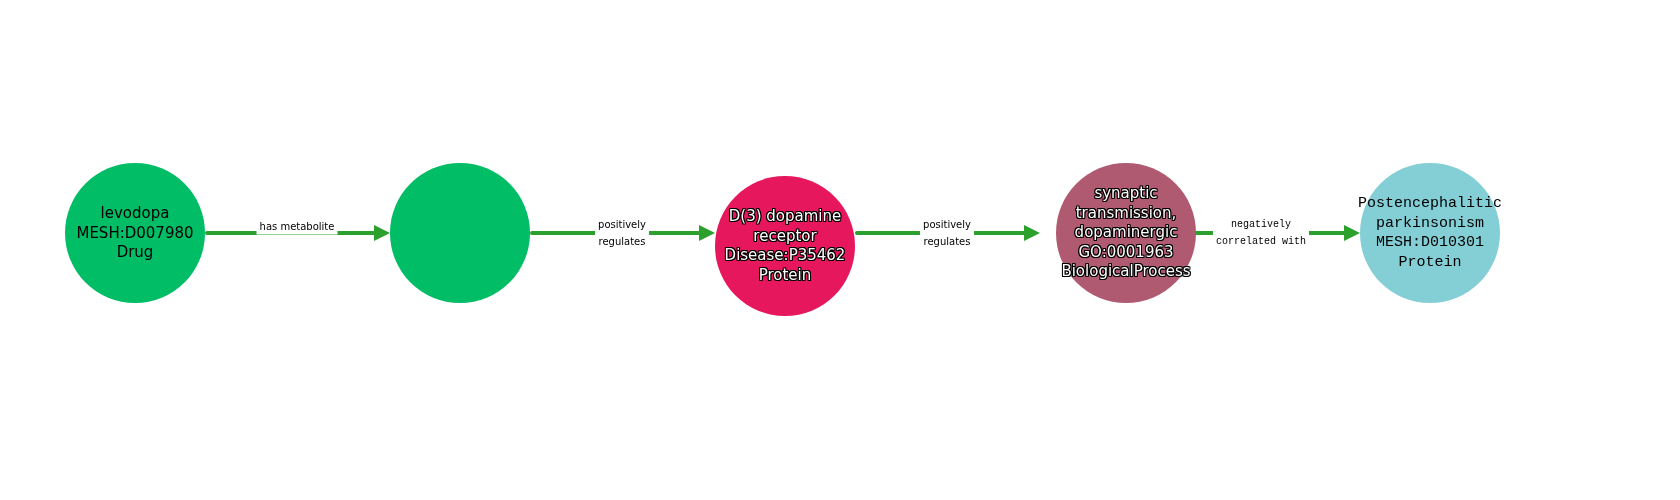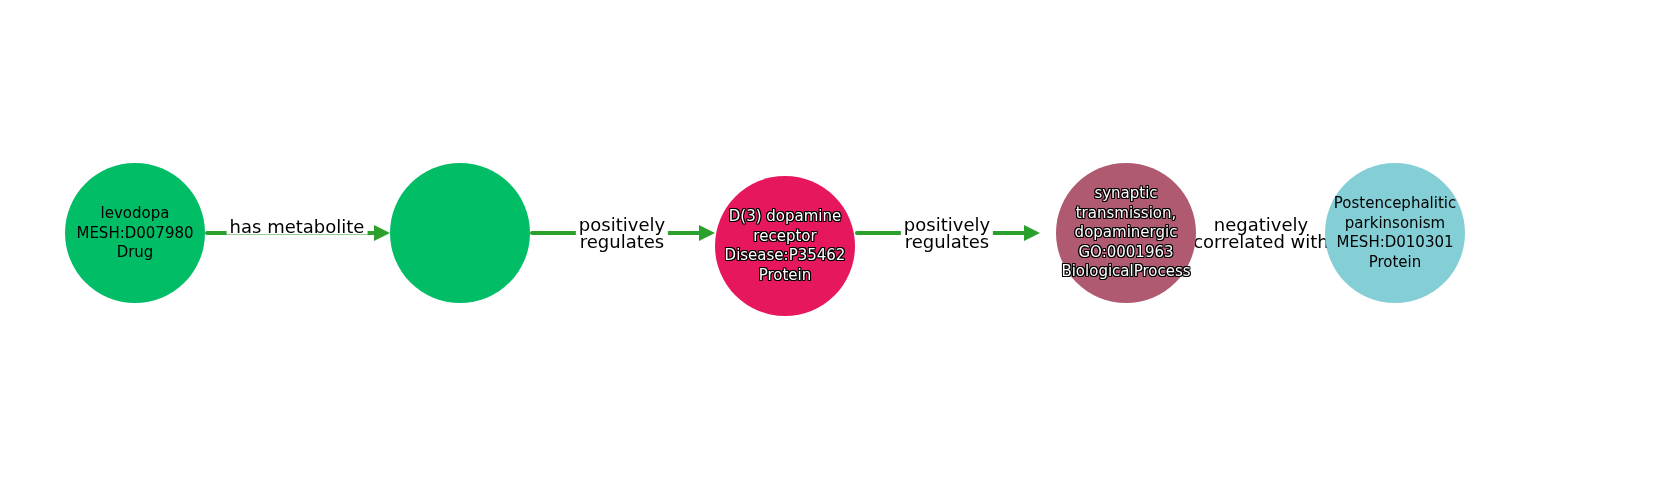--- a/index.html
+++ b/index.html
@@ -59,21 +59,21 @@
     border-top: 8px solid transparent;
     border-bottom: 8px solid transparent;
     border-left-width: 16px;
     border-left-style: solid;
   }
   .edge-label {
     position: absolute;
     transform: translate(-50%, -50%);
     text-align: center;
     white-space: nowrap;
-    font-size: 18px;
+    font-size: 10px;
     line-height: 17px;
     color: #000000;
     background: #ffffff;
     padding: 0 3px;
   }
   .edge-label span { display: block; }
 </style>
 </head>
 <body>
 
@@ -94,21 +94,21 @@
 
   <div class="edge-line" style="left: 855px; top: 231px; width: 174px; background: rgb(44, 160, 44);"></div>
   <div class="edge-head" style="left: 1024px; top: 225px; border-left-color: rgb(44, 160, 44);"></div>
   <div class="edge-label" style="left:947px; top:233px;">
     <span>positively</span>
     <span>regulates</span>
   </div>
 
   <div class="edge-line" style="left: 1180px; top: 231px; width: 169px; background: rgb(44, 160, 44);"></div>
   <div class="edge-head" style="left: 1344px; top: 225px; border-left-color: rgb(44, 160, 44);"></div>
-  <div class="edge-label" style="left:1261px; top:233px;">
+  <div class="edge-label" style="left:1261px; top:233px;font-family:Liberation Mono, monospace;">
     <span>negatively</span>
     <span>correlated with</span>
   </div>
 
   <div class="node" style="left:65px; top:163px;">
     <div class="node-circle" style="background: rgb(0, 189, 102);"></div>
     <div class="node-label">
       <span>levodopa</span>
       <span>MESH:D007980</span>
       <span>Drug</span>
@@ -133,21 +133,21 @@
     <div class="node-circle" style="background: rgb(175, 90, 112);"></div>
     <div class="node-label">
       <span>synaptic</span>
       <span>transmission,</span>
       <span>dopaminergic</span>
       <span>GO:0001963</span>
       <span>BiologicalProcess</span>
     </div>
   </div>
 
-  <div class="node" style="left:1325px; top:163px;">
+  <div class="node" style="left:1360px; top:163px;font-family:Liberation Mono, monospace;">
     <div class="node-circle" style="background: rgb(132, 206, 214);"></div>
     <div class="node-label">
       <span>Postencephalitic</span>
       <span>parkinsonism</span>
       <span>MESH:D010301</span>
       <span>Protein</span>
     </div>
   </div>
 
 </div>

